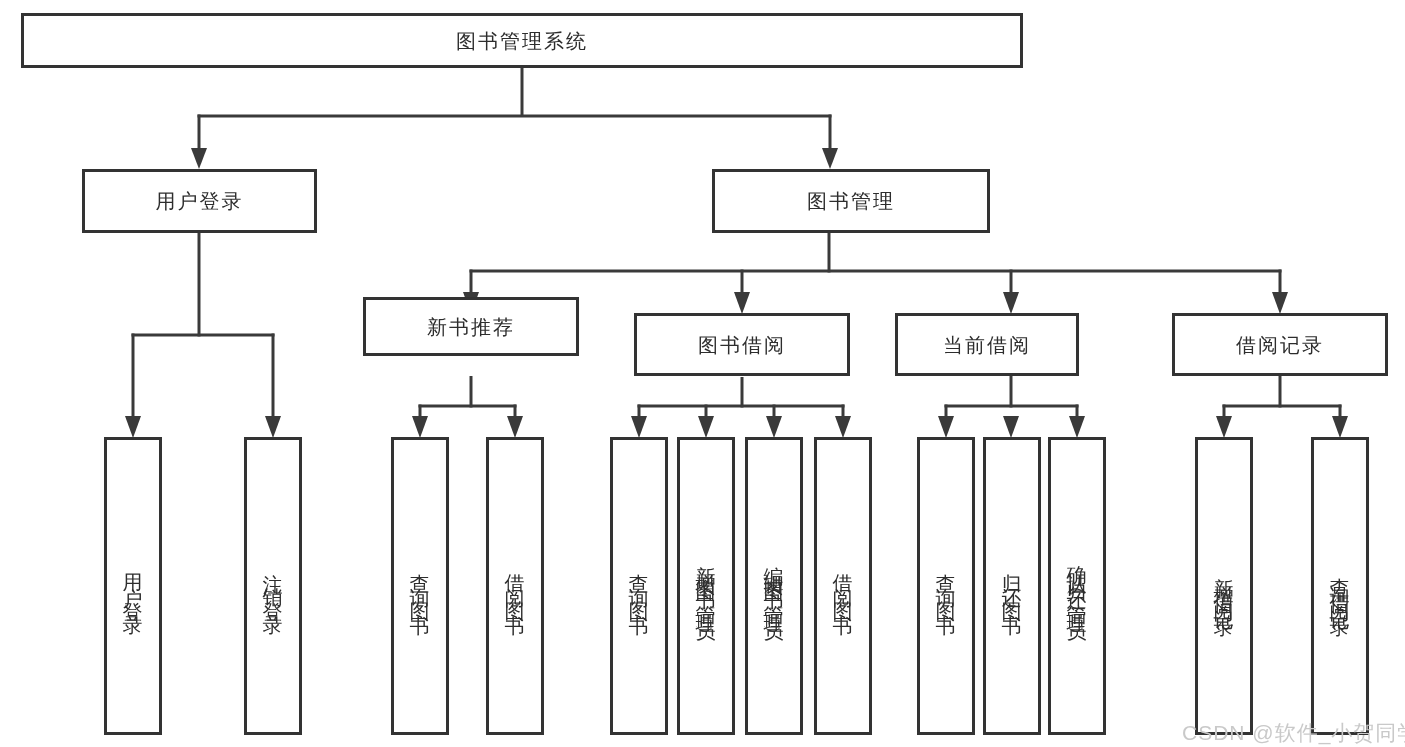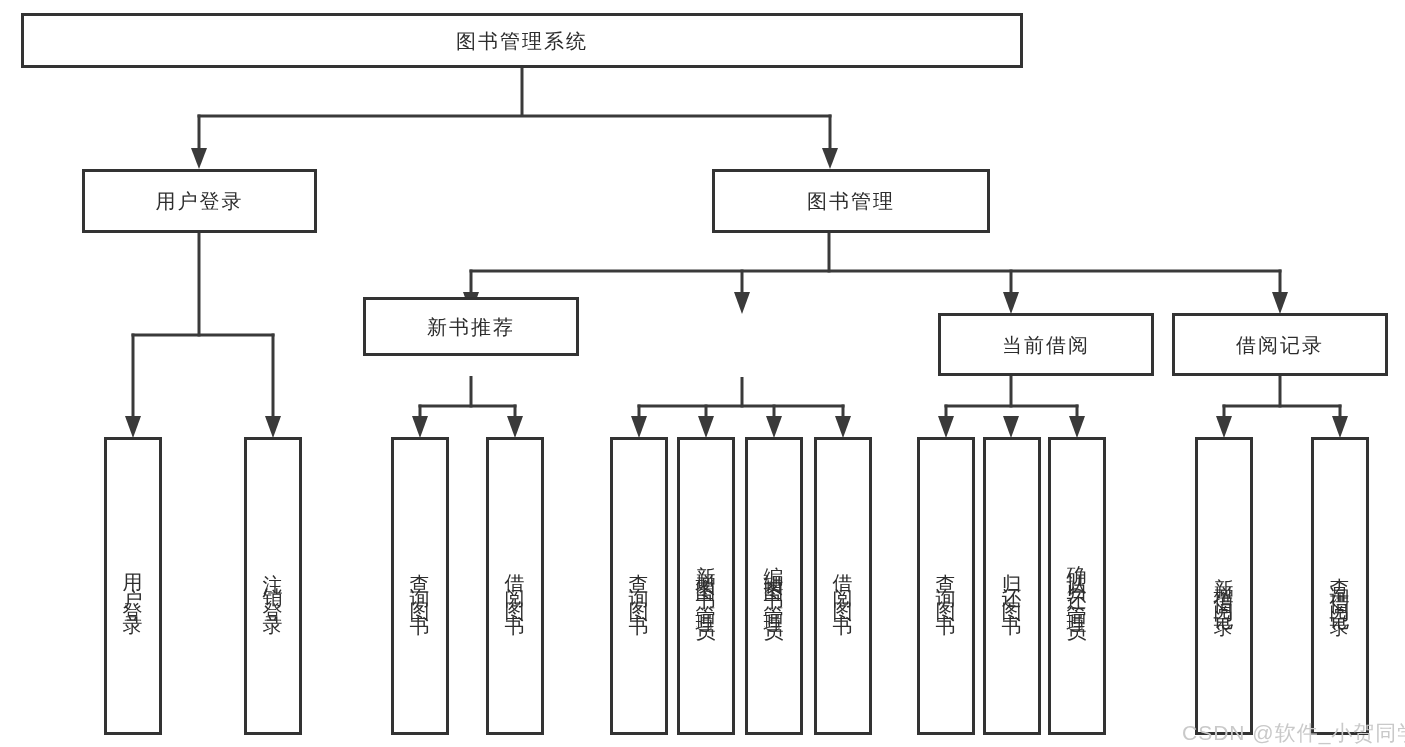--- a/index.html
+++ b/index.html
@@ -100,21 +100,22 @@
       <polygon points="1332,416 1348,416 1340,438"></polygon>
     </g>
   </svg>
 
   <div class="box" style="left:21px;top:13px;width:1002px;height:55px">图书管理系统</div>
 
   <div class="box" style="left:82px;top:169px;width:235px;height:64px">用户登录</div>
   <div class="box" style="left:712px;top:169px;width:278px;height:64px">图书管理</div>
 
   <div class="box" style="left:363px;top:297px;width:216px;height:59px">新书推荐</div>
-  <div class="box" style="left:938px;top:313px;width:216px;height:63px">当前借阅</div>
+  <div class="box" style="left:634px;top:313px;width:216px;height:63px">图书借阅</div>
+  <div class="box" style="left:895px;top:313px;width:184px;height:63px">当前借阅</div>
   <div class="box" style="left:1172px;top:313px;width:216px;height:63px">借阅记录</div>
 
   <div class="box vbox sp-wide" style="left:104px;top:437px;width:58px;height:298px">用户登录</div>
   <div class="box vbox sp-wide" style="left:244px;top:437px;width:58px;height:298px">注销登录</div>
 
   <div class="box vbox sp-wide" style="left:391px;top:437px;width:58px;height:298px">查询图书</div>
   <div class="box vbox sp-wide" style="left:486px;top:437px;width:58px;height:298px">借阅图书</div>
 
   <div class="box vbox sp-wide" style="left:610px;top:437px;width:58px;height:298px">查询图书</div>
   <div class="box vbox" style="left:677px;top:437px;width:58px;height:298px">新增图书（管理员）</div>

